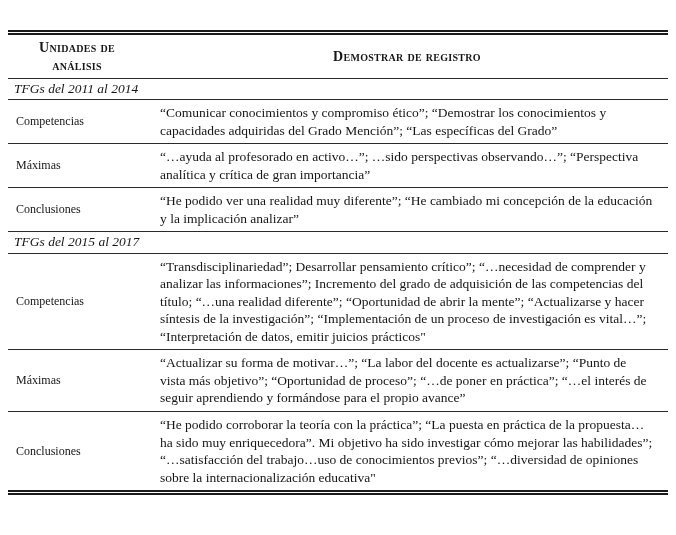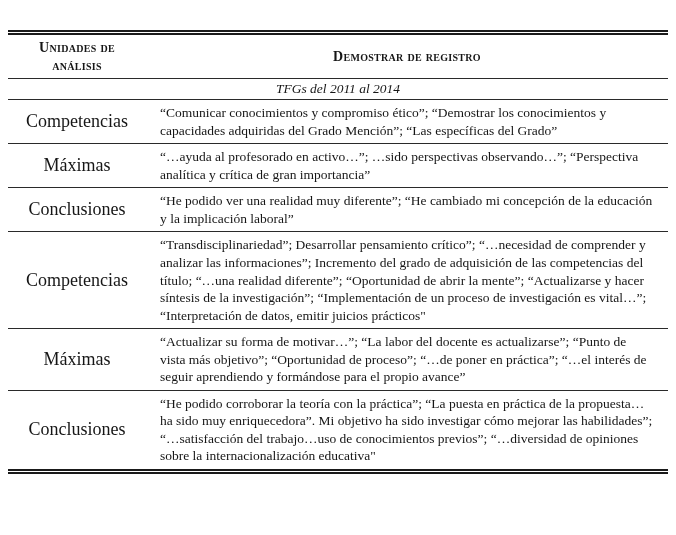--- a/index.html
+++ b/index.html
@@ -36,28 +36,28 @@
     text-align: center;
     vertical-align: middle;
     line-height: 1.25;
   }
   th.col-analysis, td.row-label {
     width: 122px;
   }
   tr.section-row td {
     font-style: italic;
     font-size: 13.5px;
-    text-align: center;
+    text-align: left;
     padding: 2px 6px;
     line-height: 1.2;
   }
   td.row-label {
-    text-align: center;
+    text-align: left;
     vertical-align: middle;
-    font-size: 18px;
+    font-size: 12px;
   }
   td.row-content {
     vertical-align: middle;
     font-size: 13.5px;
     line-height: 1.3;
     padding: 4px 14px;
   }
   tbody tr:last-child td {
     border-bottom: none;
   }
@@ -84,23 +84,26 @@
         <td class="row-content">“Comunicar conocimientos y compromiso ético”; “Demostrar los conocimientos y capacidades adquiridas del Grado Mención”; “Las específicas del Grado”</td>
       </tr>
 
       <tr>
         <td class="row-label">Máximas</td>
         <td class="row-content">“…ayuda al profesorado en activo…”; …sido perspectivas observando…”; “Perspectiva analítica y crítica de gran importancia”</td>
       </tr>
 
       <tr>
         <td class="row-label">Conclusiones</td>
-        <td class="row-content">“He podido ver una realidad muy diferente”; “He cambiado mi concepción de la educación y la implicación laboral”</td>
+        <td class="row-content">“He podido ver una realidad muy diferente”; “He cambiado mi concepción de la educación y la implicación analizar”</td>
       </tr>
 
+      <tr class="section-row">
+        <td colspan="2">TFGs del 2015 al 2017</td>
+      </tr>
 
       <tr>
         <td class="row-label">Competencias</td>
         <td class="row-content">“Transdisciplinariedad”; Desarrollar pensamiento crítico”; “…necesidad de comprender y analizar las informaciones”; Incremento del grado de adquisición de las competencias del título; “…una realidad diferente”; “Oportunidad de abrir la mente”; “Actualizarse y hacer síntesis de la investigación”; “Implementación de un proceso de investigación es vital…”; “Interpretación de datos, emitir juicios prácticos"</td>
       </tr>
 
       <tr>
         <td class="row-label">Máximas</td>
         <td class="row-content">“Actualizar su forma de motivar…”; “La labor del docente es actualizarse”; “Punto de vista más objetivo”; “Oportunidad de proceso”; “…de poner en práctica”; “…el interés de seguir aprendiendo y formándose para el propio avance”</td>
       </tr>

